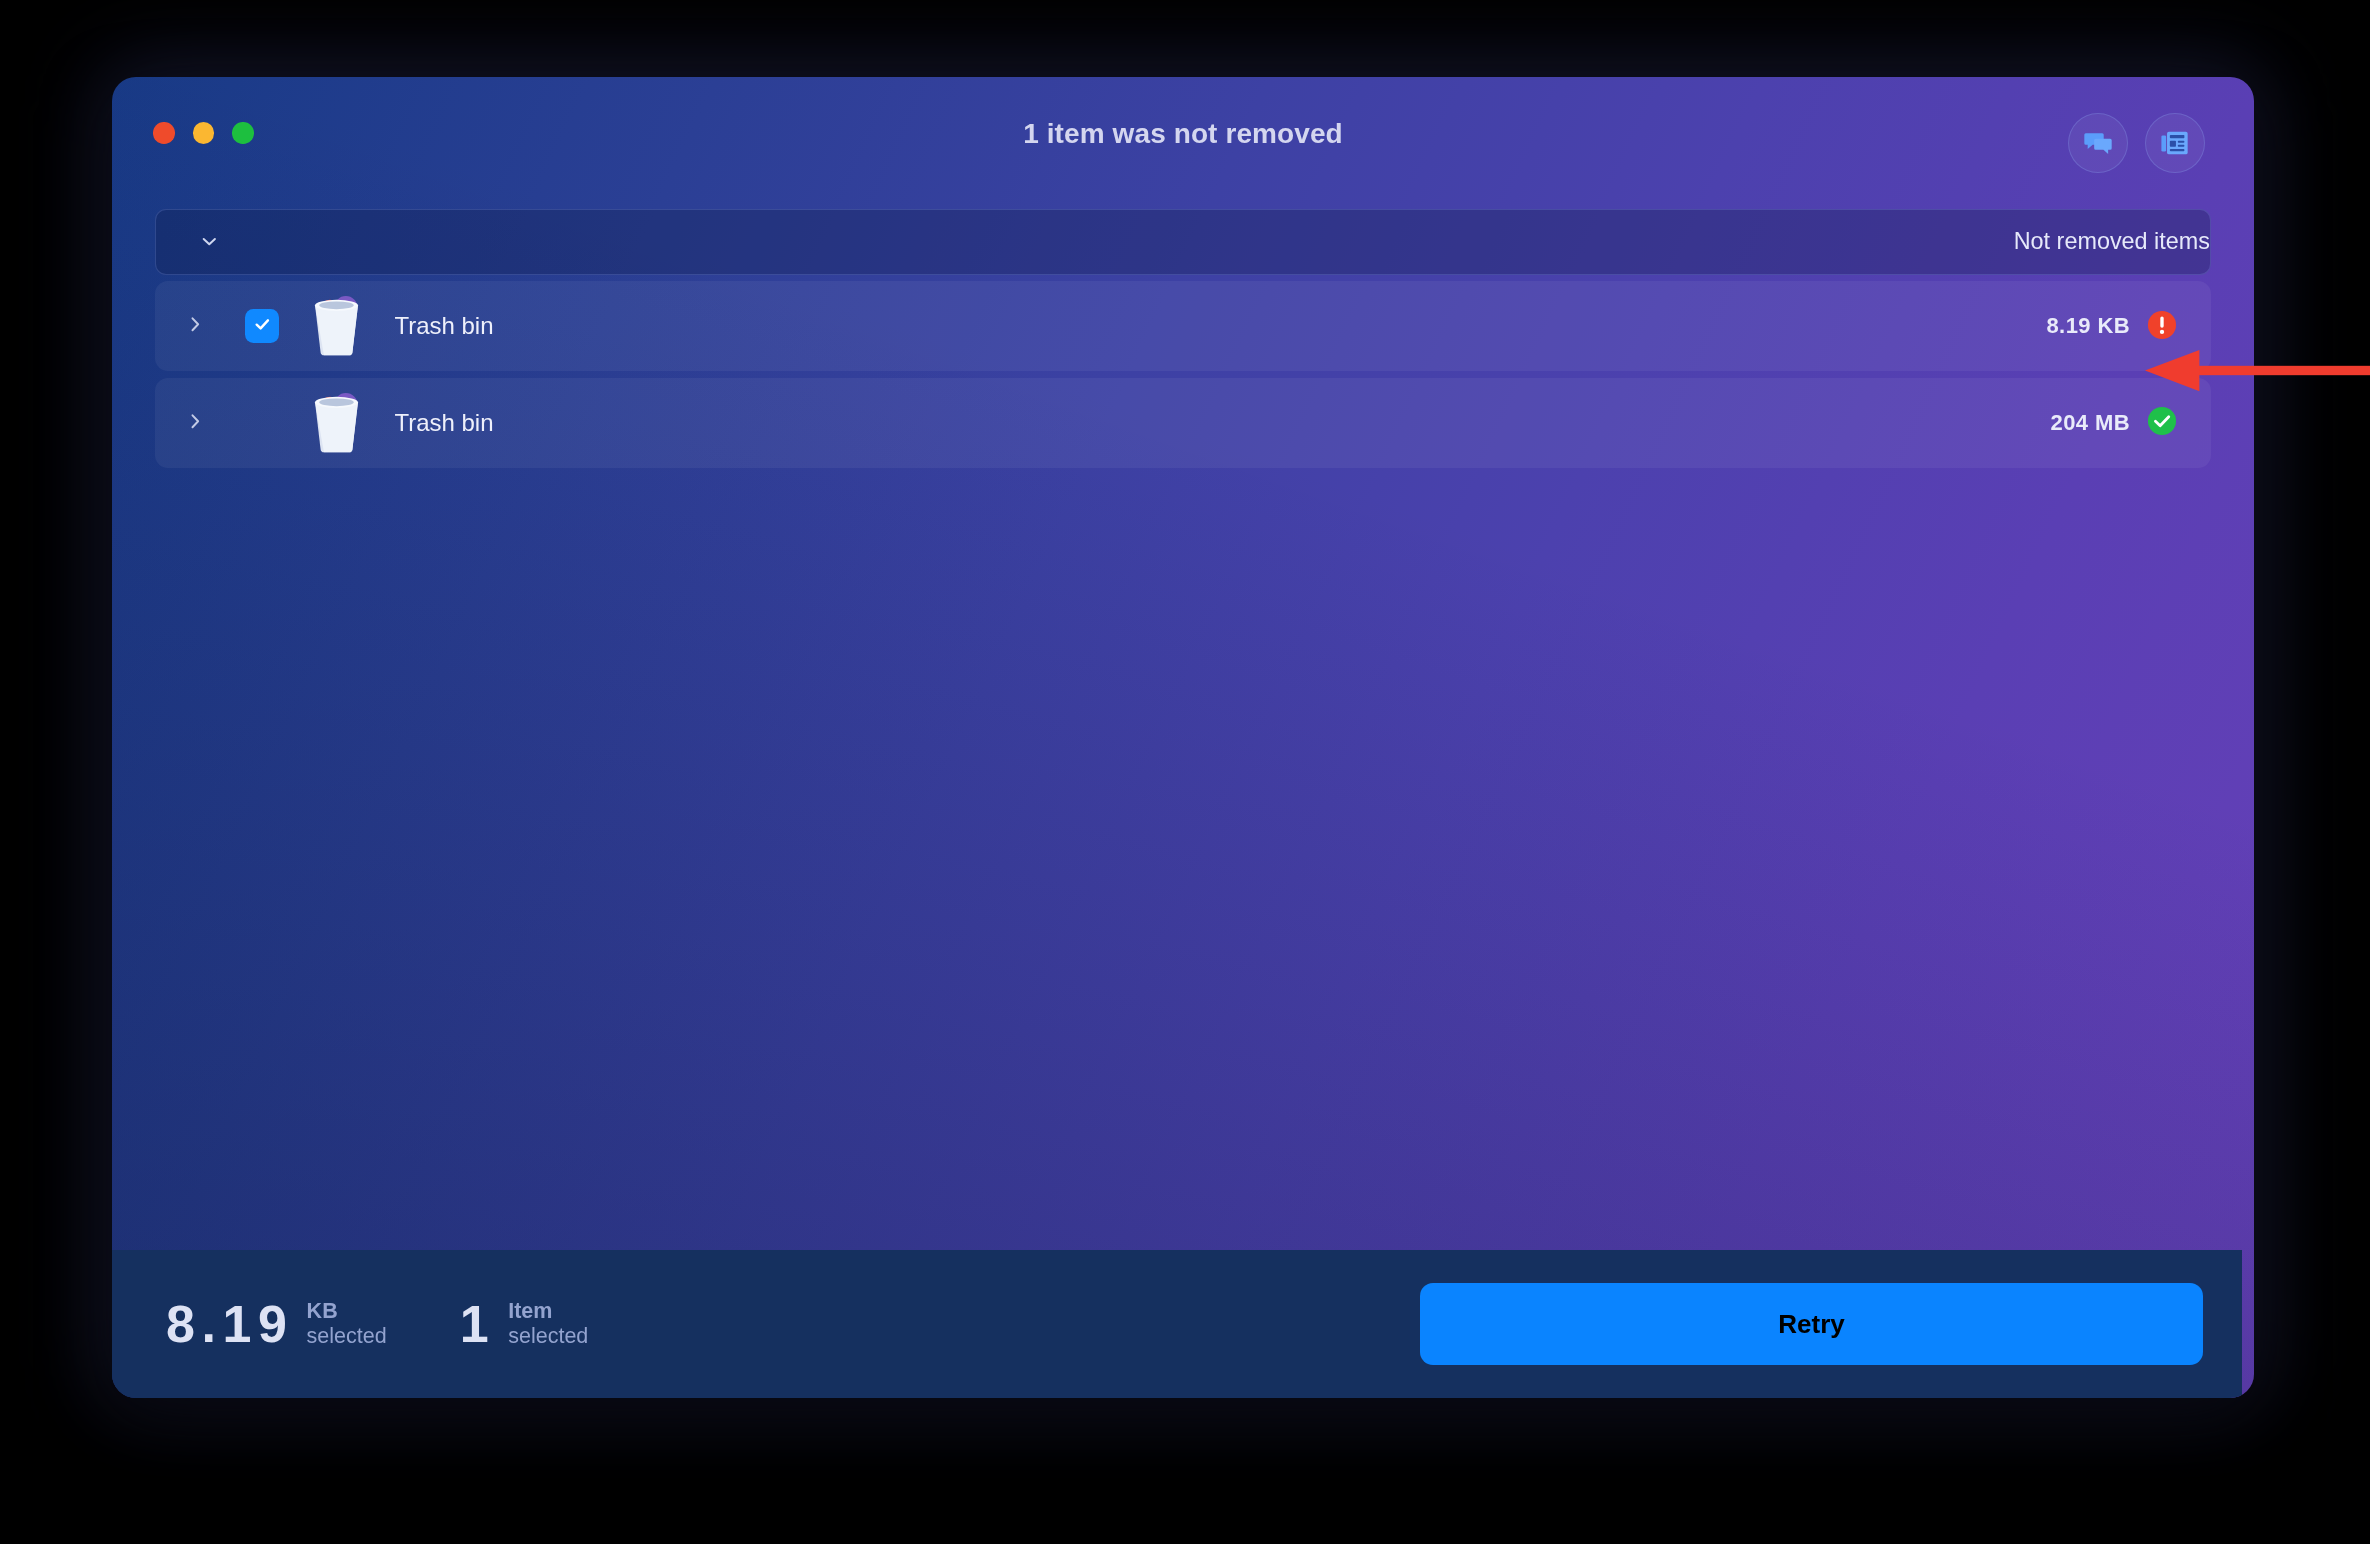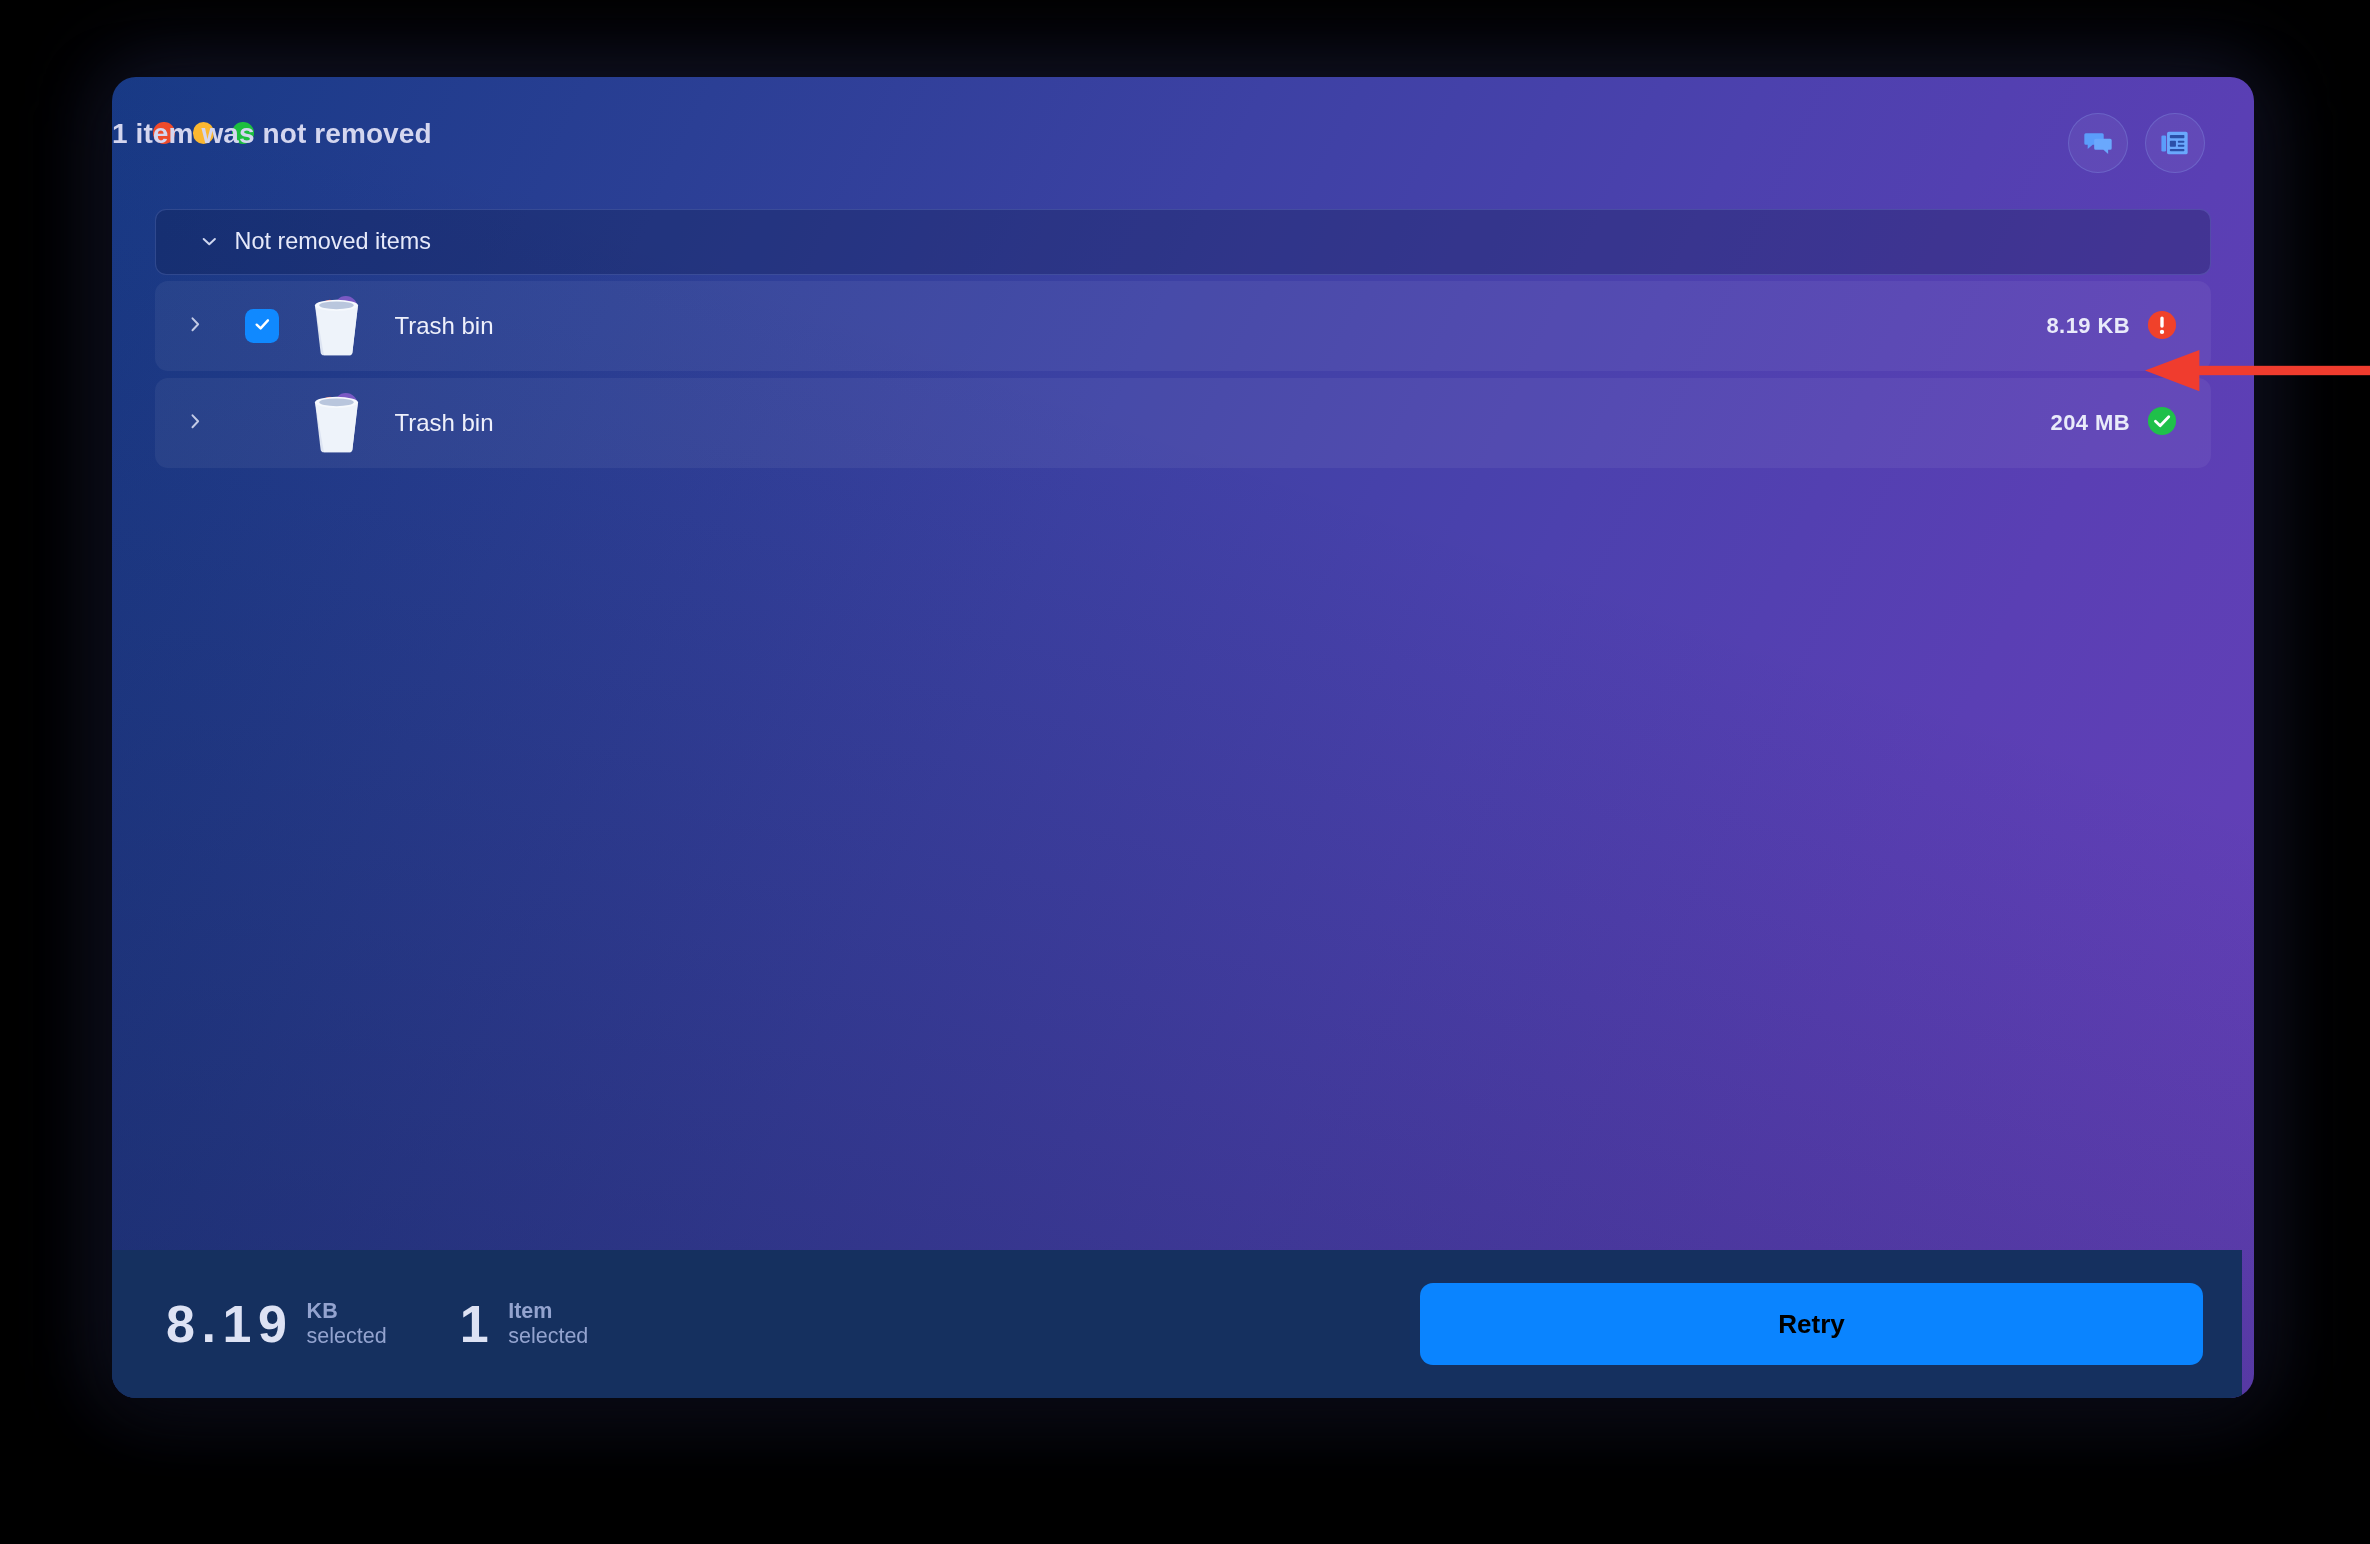--- a/index.html
+++ b/index.html
@@ -87,20 +87,21 @@
   }
   .light.close  { background: #ef4b2b; }
   .light.min    { background: #fbb731; }
   .light.max    { background: #1dbf3f; }
 
   .title {
     position: absolute;
     left: 0;
     right: 0;
     top: 41px;
+    text-align: center;
     font-size: 28px;
     font-weight: bold;
     color: #d4d6ef;
     letter-spacing: 0.1px;
   }
 
   .title-actions {
     position: absolute;
     right: 49px;
     top: 36px;
@@ -134,20 +135,21 @@
   .section-header {
     height: 66px;
     border-radius: 11.2px;
     background: rgba(12,26,74,0.30);
     border: 0.9px solid rgba(150,175,255,0.20);
     display: flex;
     align-items: center;
     padding-left: 43px;
     box-sizing: border-box;
     margin-bottom: 6.6px;
+    justify-content: space-between;
   }
   .section-header .chev {
     margin-right: 15px;
     display: flex;
     align-items: center;
   }
   .section-header .label {
     font-size: 23.4px;
     color: #e6e9fa;
     font-weight: normal;

